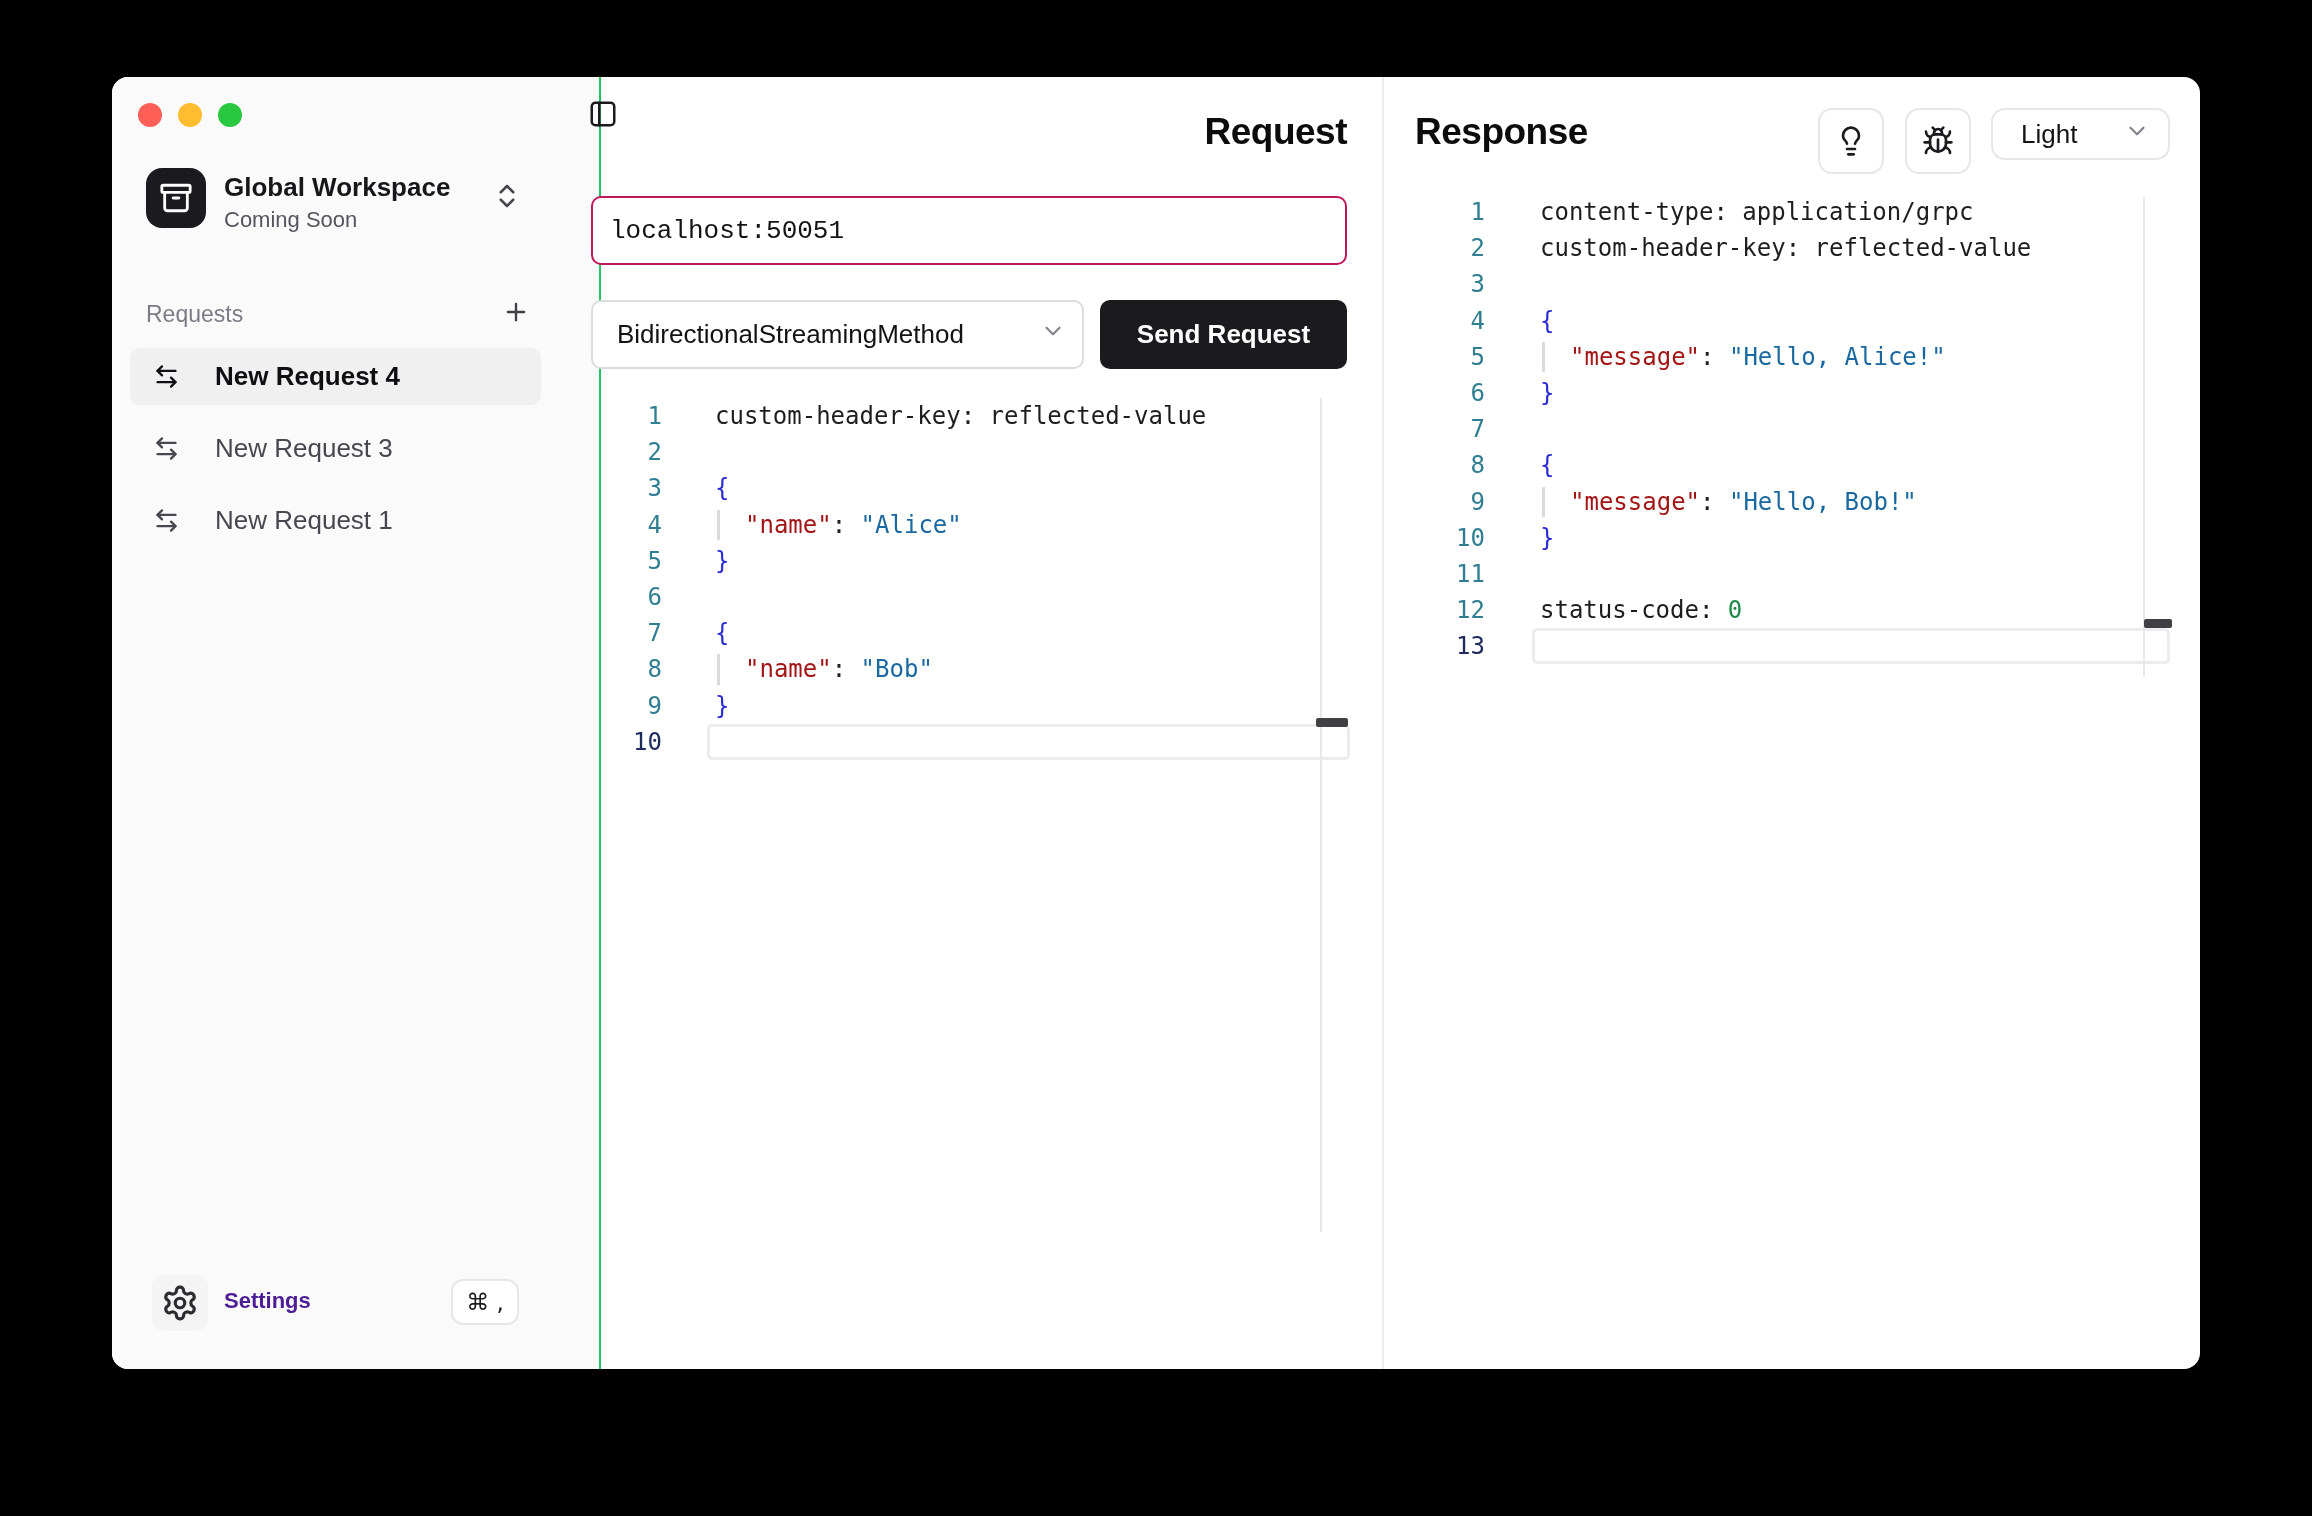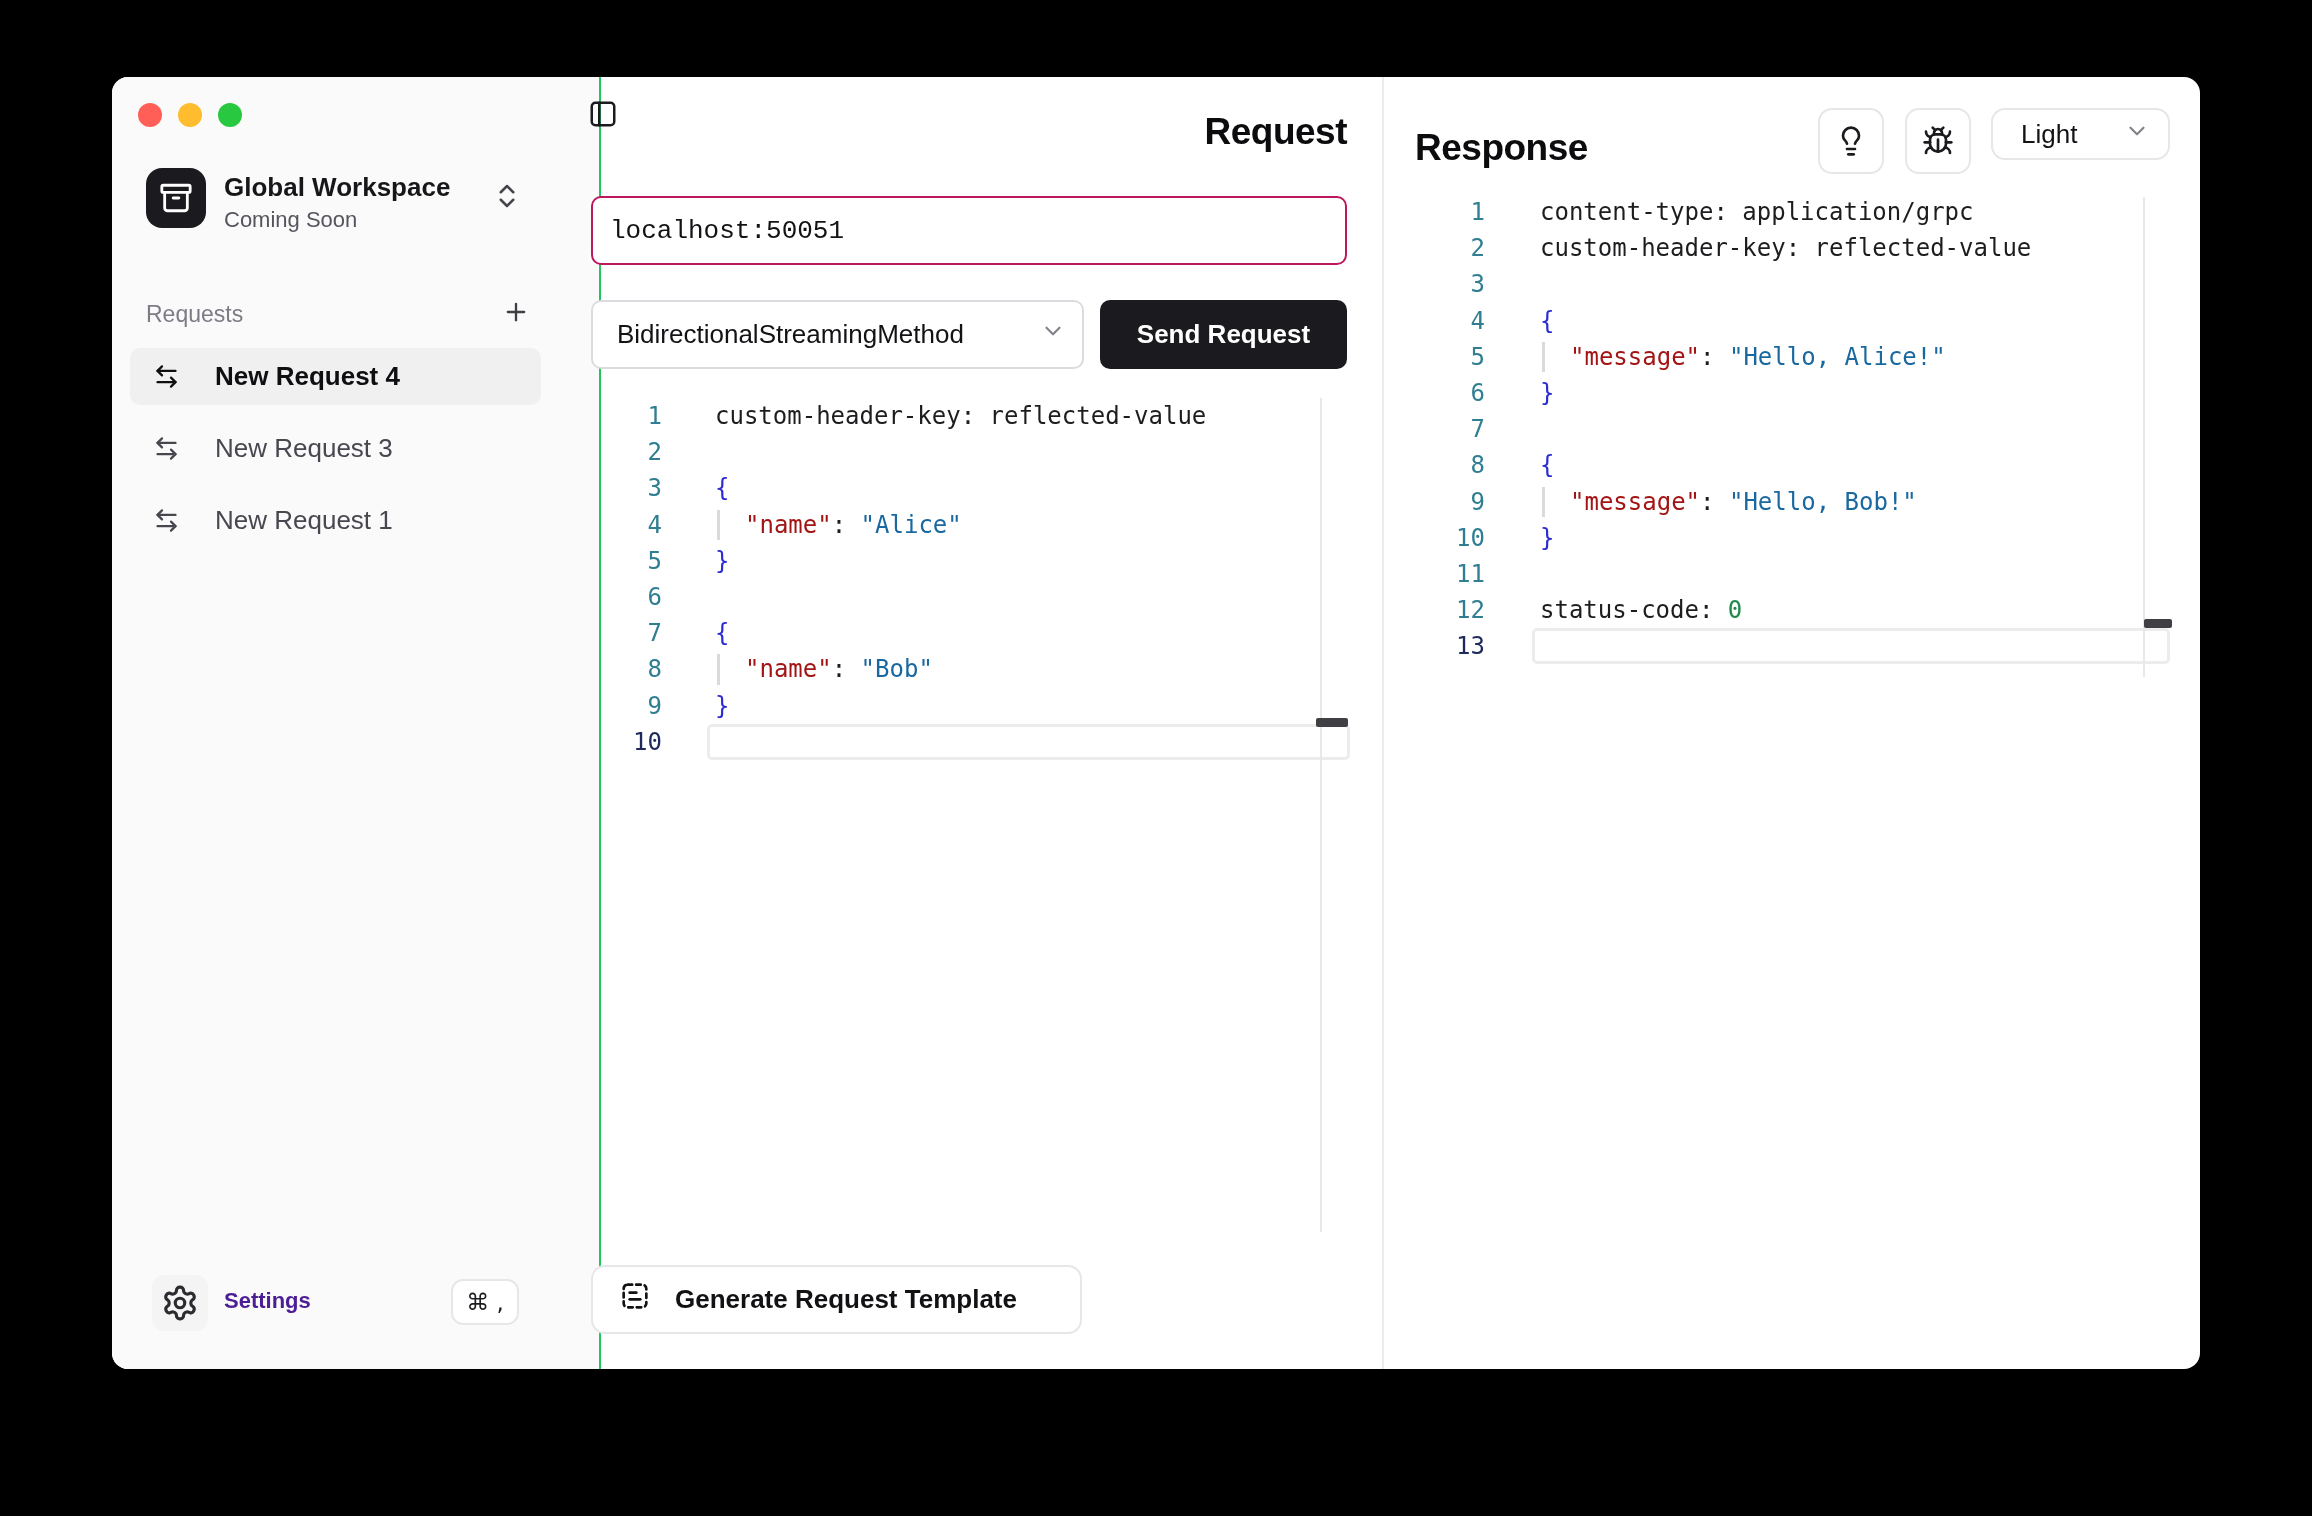--- a/index.html
+++ b/index.html
@@ -88,21 +88,21 @@
   #res-hthumb { left:2032px; top:542px; width:28px; }
 
   #generate-button { position:absolute; left:479px; top:1188px; width:491px; height:69px;
     border:2px solid #e7e7ea; border-radius:14px; background:#fff; display:flex; align-items:center;
     font-size:26px; font-weight:600; color:#121215; cursor:pointer; }
   #generate-button .gicon { margin-left:26px; color:#121215; }
   #generate-button .glbl { margin-left:24px; }
 
   
   #response-title { position:absolute; left:1303px; top:34px; font-size:37px; font-weight:700;
-    letter-spacing:-0.5px; color:#0c0c0e;margin-top:16px; }
+    letter-spacing:-0.5px; color:#0c0c0e; }
   .hbtn { position:absolute; top:31px; width:66px; height:66px; border:2px solid #e7e7ea;
     border-radius:14px; background:#fff; display:flex; align-items:center; justify-content:center;
     color:#1b1b1f; cursor:pointer; }
   #bulb-button { left:1706px; }
   #bug-button  { left:1793px; }
   #theme-select { position:absolute; left:1879px; top:31px; width:179px; height:52px;
     border:2px solid #e7e7ea; border-radius:14px; background:#fff; display:flex; align-items:center;
     font-size:26px; color:#131316; cursor:pointer; }
   #theme-select .txt { margin-left:28px; }
   #theme-select .chev { position:absolute; right:18px; color:#83838c; }
@@ -244,30 +244,20 @@
         <div class="cm-code"><span><span class="tok-brace">}</span></span></div>
       </div>
       <div class="cm-row">
         <div class="cm-ln act">10</div>
         <div class="cm-code act"><span></span></div>
       </div>
     </div>
   <div id="req-vtrack" class="vtrack"></div>
   <div id="req-hthumb" class="hthumb"></div>
 
-  <div id="generate-button">
-    <span class="gicon">
-      <svg width="32" height="32" viewBox="0 0 24 24" fill="none" stroke="currentColor" stroke-width="2" stroke-linecap="round" stroke-linejoin="round">
-          <rect x="3.5" y="3.5" width="17" height="17" rx="3" stroke-dasharray="3.4 3"></rect>
-          <path d="M8 9.5h5"></path>
-          <path d="M8 14.5h8"></path>
-        </svg>
-    </span>
-    <span class="glbl">Generate Request Template</span>
-  </div>
 
   <div id="panel-divider"></div>
 
   <div id="response-title">Response</div>
 
   <div id="bulb-button" class="hbtn">
     <svg width="32" height="32" viewBox="0 0 24 24" fill="none" stroke="currentColor" stroke-width="2" stroke-linecap="round" stroke-linejoin="round">
         <path d="M15 14c.2-1 .7-1.7 1.5-2.5 1-.9 1.5-2.2 1.5-3.5A6 6 0 0 0 6 8c0 1 .2 2.2 1.5 3.5.7.7 1.3 1.5 1.5 2.5"></path>
         <path d="M9 18h6"></path>
         <path d="M10 22h4"></path>

